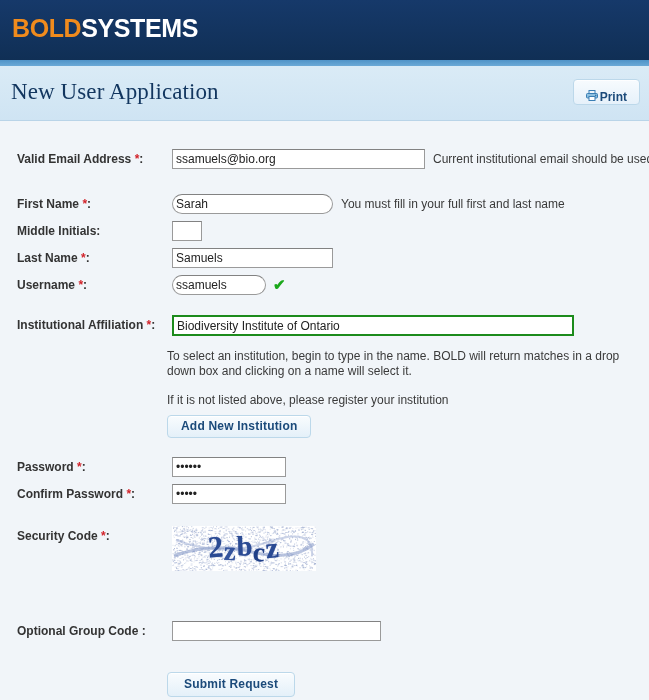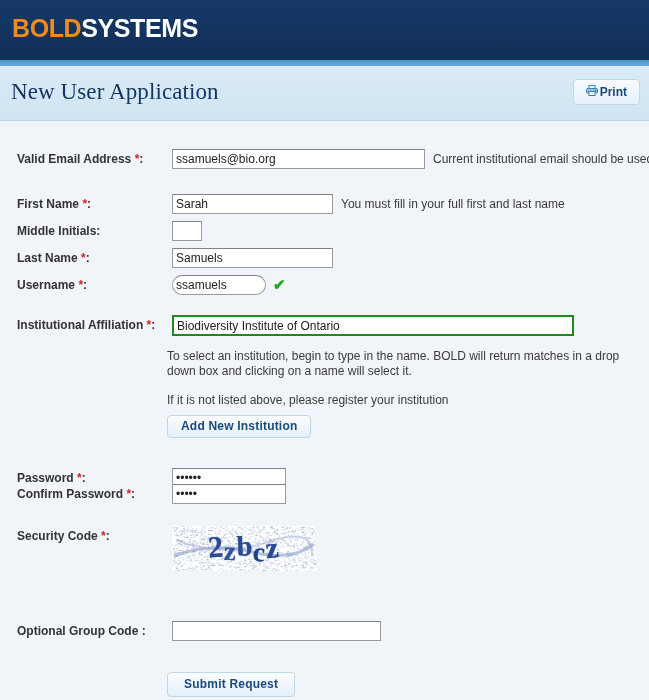--- a/index.html
+++ b/index.html
@@ -60,21 +60,21 @@
     font-family: "Liberation Serif", serif;
     font-size: 23px;
     color: #12365f;
     letter-spacing: 0.1px;
   }
   .print-btn {
     position: absolute;
     right: 9px;
     top: 13px;
     display: flex;
-    align-items: center;
+    align-items: flex-end;
     gap: 2px;
     height: 26px;
     padding: 0 12px;
     box-sizing: border-box;
     border: 1px solid #bcd8ea;
     border-radius: 4px;
     background: #eef6fc;
     background-image: linear-gradient(180deg, #f7fbfe 0%, #e6f1fa 100%);
     color: #1b4a7a;
     font-size: 12px;
@@ -233,21 +233,21 @@
 <div class="form-area">
 
   <div class="row" style="left:17px; top:28px;">
     <div class="lbl"><span>Valid Email Address</span> <span class="req">*</span>:</div>
     <input class="txt" style="width: 253px;" type="text" value="ssamuels@bio.org">
     <div class="hint">Current institutional email should be used</div>
   </div>
 
   <div class="row" style="left:17px; top:73px;">
     <div class="lbl"><span>First Name</span> <span class="req">*</span>:</div>
-    <input class="txt" style="width: 161px;" type="text" value="Sarah">
+    <input class="txt" style="width: 161px; border-radius: 10px;" type="text" value="Sarah">
     <div class="hint">You must fill in your full first and last name</div>
   </div>
 
   <div class="row" style="left:17px; top:100px;">
     <div class="lbl"><span>Middle Initials</span>:</div>
     <input class="txt" style="width: 30px;" type="text" value="">
   </div>
 
   <div class="row" style="left:17px; top:127px;">
     <div class="lbl"><span>Last Name</span> <span class="req">*</span>:</div>
@@ -266,21 +266,21 @@
   </div>
 
   <div class="helper-block" style="top:228px;">
     <p class="p1">To select an institution, begin to type in the name. BOLD will return matches in a drop down box and clicking on a name will select it.</p>
     <p class="p2">If it is not listed above, please register your institution</p>
     <div style="margin-top:7px;">
       <span class="blue-btn">Add New Institution</span>
     </div>
   </div>
 
-  <div class="row" style="left:17px; top:347px;">
+  <div class="row" style="left:17px; top:336px;">
     <div class="lbl"><span>Password</span> <span class="req">*</span>:</div>
     <input class="txt" style="width: 114px;" type="text" value="••••••">
   </div>
 
   <div class="row" style="left:17px; top:363px;">
     <div class="lbl"><span>Confirm Password</span> <span class="req">*</span>:</div>
     <input class="txt" style="width: 114px;" type="text" value="•••••">
   </div>
 
   <div class="row" style="left:17px; top:405px;">

